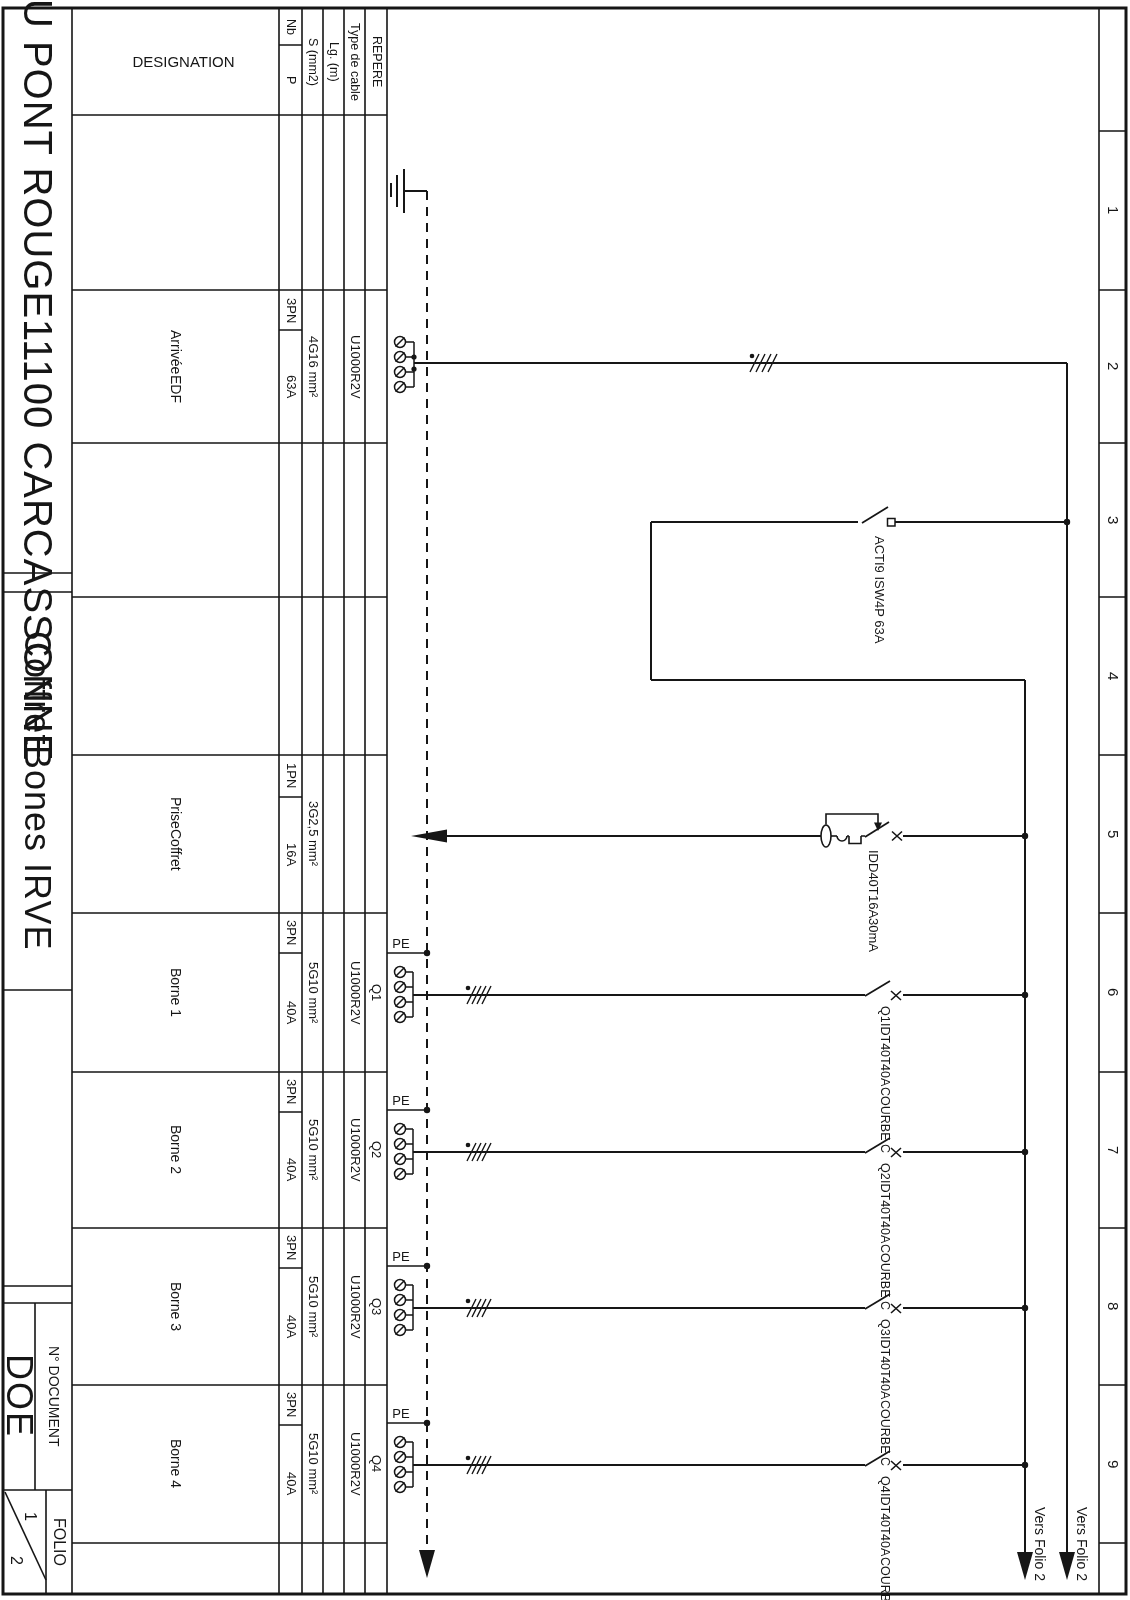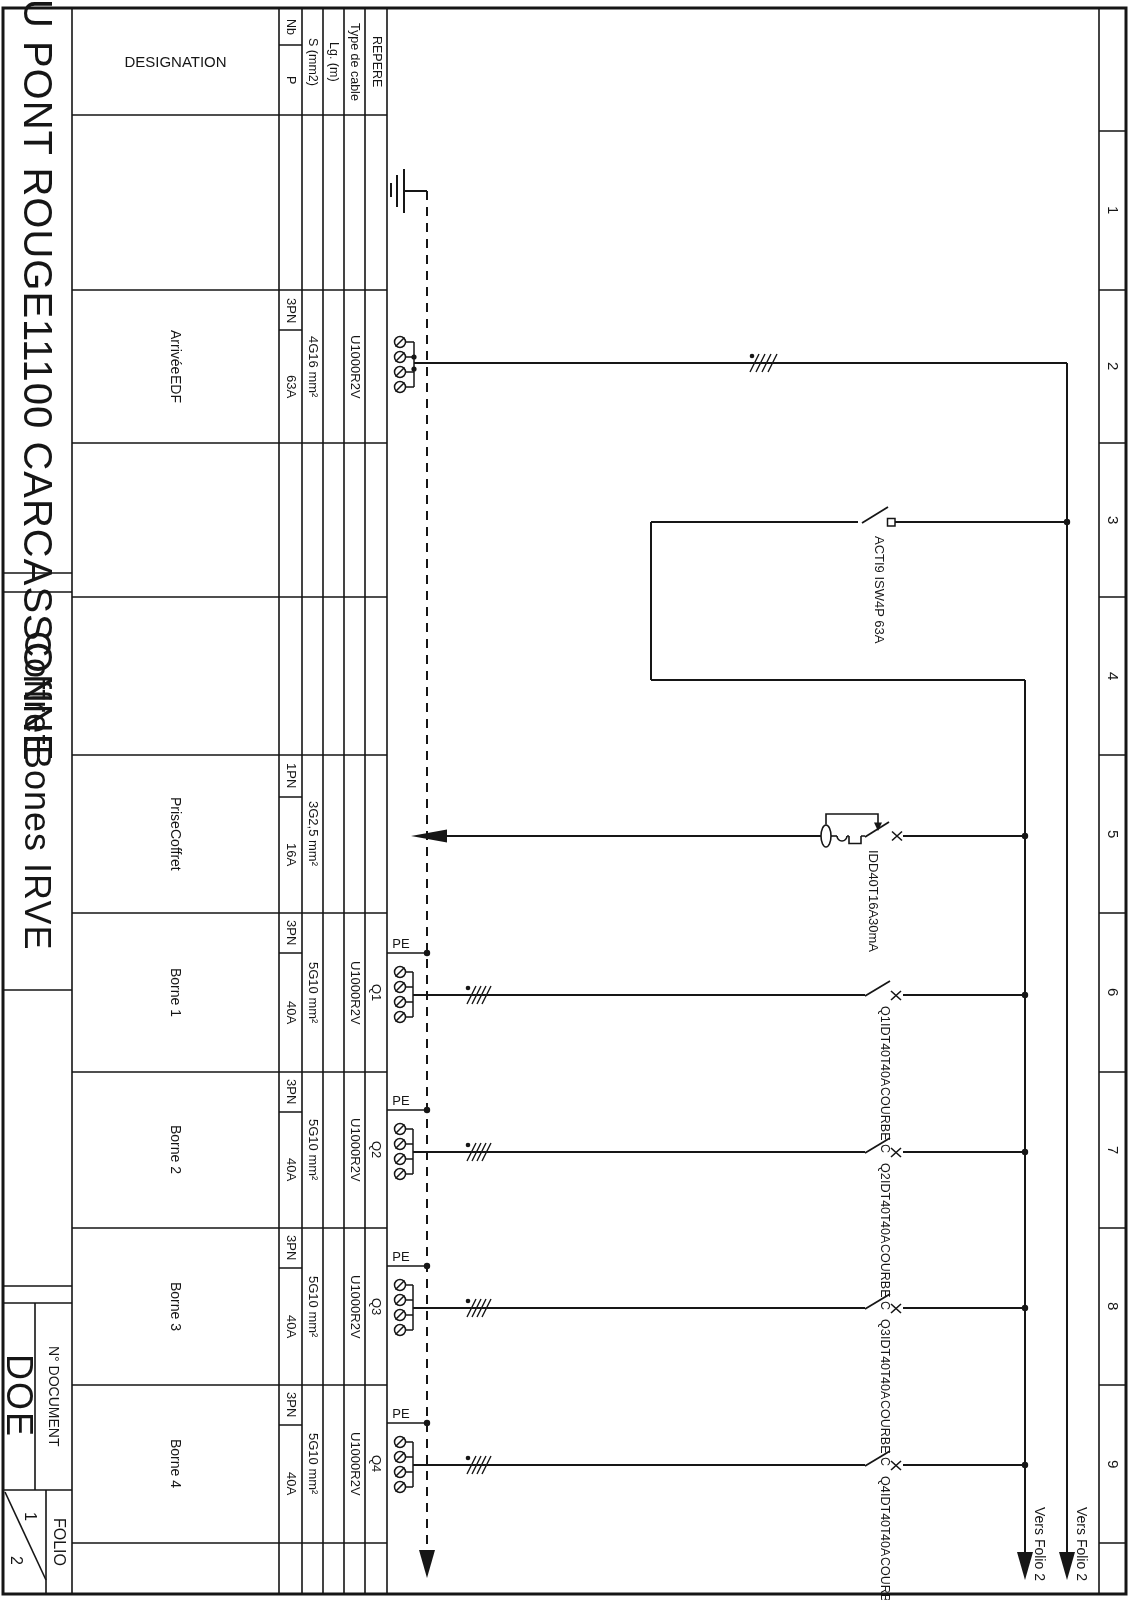--- a/index.html
+++ b/index.html
@@ -205,21 +205,21 @@
   <div class="c v f36" style="left:3px;top:592px;width:69px;height:398px;">
     <div>Coffret</div>
     <div>Bones IRVE</div>
   </div>
   <div class="c v fdoe" style="left:3px;top:1303px;width:32px;height:187px;">DOE</div>
   <div class="c v f14" style="left:35px;top:1303px;width:37px;height:187px;">N° DOCUMENT</div>
   <div class="c v f16" style="left:46px;top:1490px;width:26px;height:104px;">FOLIO</div>
   <div class="c v f16" style="left:21px;top:1502px;width:18px;height:28px;">1</div>
   <div class="c v f16" style="left:7px;top:1546px;width:18px;height:28px;">2</div>
 
-  <div class="c f15" style="left:72px;top:8px;width:207px;height:107px;">DESIGNATION</div>
+  <div class="c f15" style="left:72px;top:8px;width:207px;height:107px;padding-left:8px;">DESIGNATION</div>
   <div class="c v hdr" style="left:279px;top:8px;width:23px;height:37px;">Nb</div>
   <div class="c v hdr" style="left:279px;top:45px;width:23px;height:70px;">P</div>
   <div class="c v hdr" style="left:302px;top:8px;width:21px;height:107px;">S (mm2)</div>
   <div class="c v hdr" style="left:323px;top:8px;width:21px;height:107px;">Lg. (m)</div>
   <div class="c v hdr" style="left:344px;top:8px;width:21px;height:107px;">Type de cable</div>
   <div class="c v hdr" style="left:365px;top:8px;width:22px;height:107px;">REPERE</div>
 
   <div class="c v des" style="left:72px;top:290px;width:207px;height:153px;">
     <div>Arrivée</div>
     <div>EDF</div>

